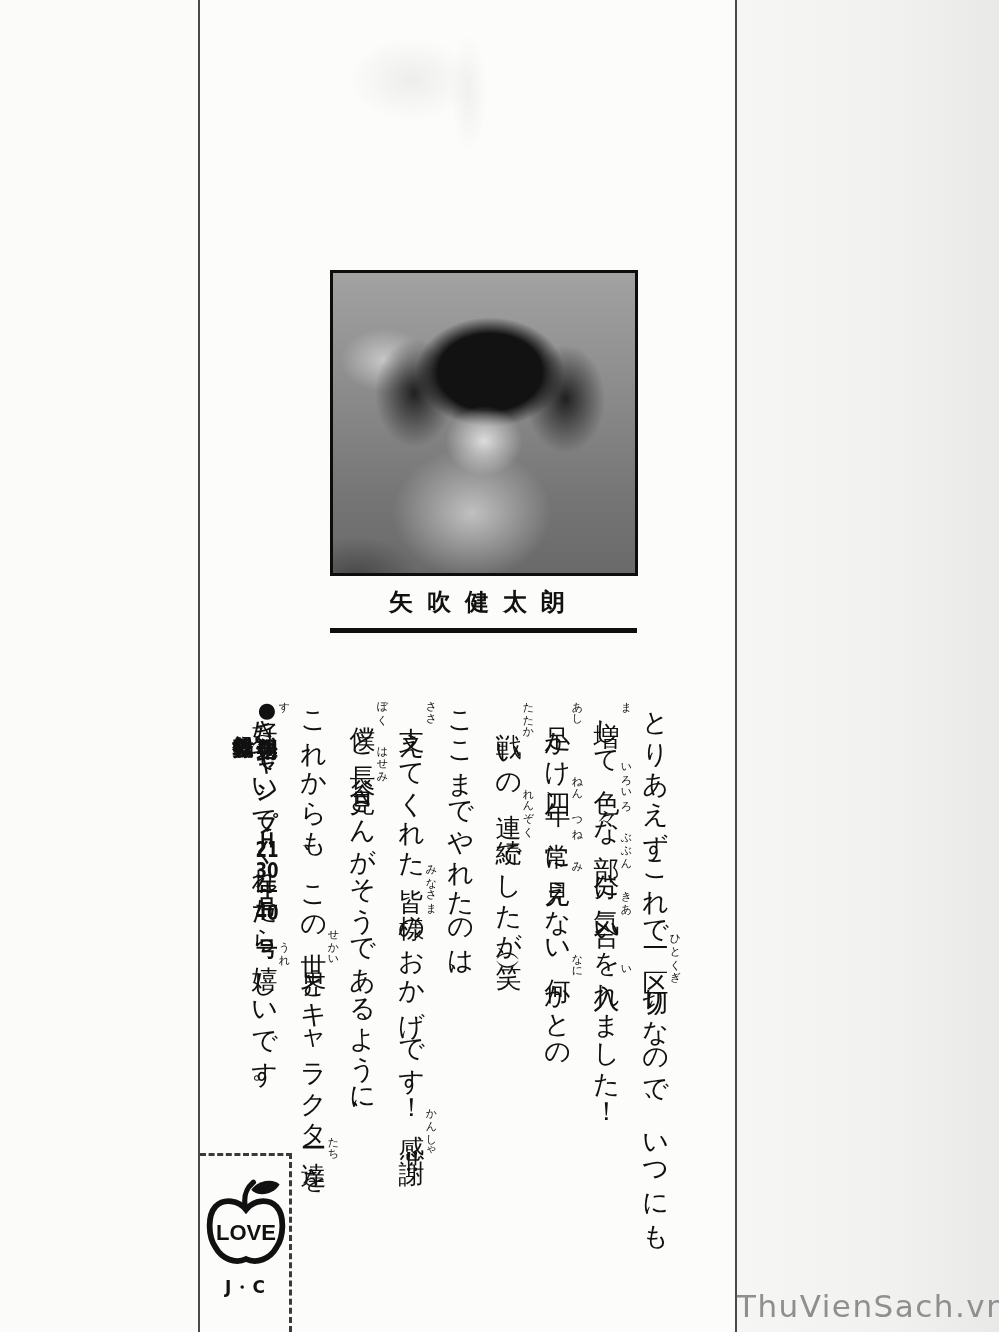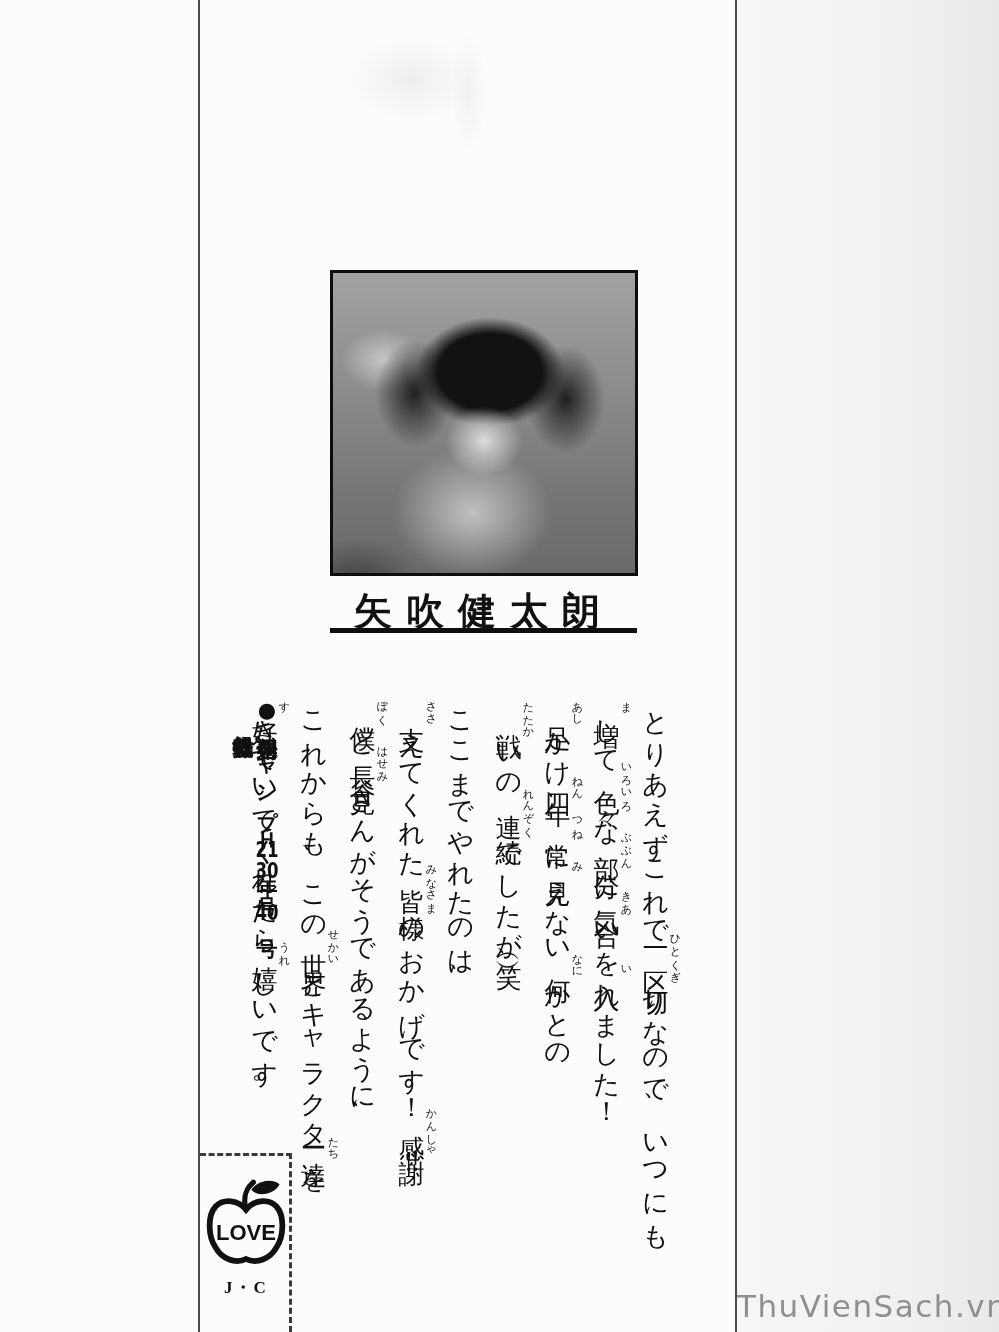--- a/index.html
+++ b/index.html
@@ -44,21 +44,21 @@
       radial-gradient(ellipse 55px 75px at 27% 40%, rgba(20,20,20,0.9) 0%, rgba(20,20,20,0) 72%),
       radial-gradient(ellipse 55px 75px at 77% 42%, rgba(20,20,20,0.9) 0%, rgba(20,20,20,0) 72%),
       radial-gradient(ellipse 62px 45px at 17% 29%, rgba(205,205,205,0.9) 0%, rgba(205,205,205,0) 70%),
       radial-gradient(ellipse 110px 90px at 46% 80%, rgba(212,212,212,0.8) 0%, rgba(212,212,212,0) 72%),
       radial-gradient(ellipse 90px 60px at 8% 102%, rgba(40,40,40,0.55) 0%, rgba(40,40,40,0) 70%),
       linear-gradient(180deg,#a2a2a2 0%,#8e8e8e 35%,#757575 75%,#6a6a6a 100%);
   }
   .author-name{
     position:absolute;left:330px;top:586px;width:308px;
     text-align:center;
-    font-size:38px;font-weight:bold;letter-spacing:14px;
+    font-size:24px;font-weight:bold;letter-spacing:14px;
     white-space:nowrap;
   }
   .author-underline{
     position:absolute;left:330px;top:628px;width:307px;height:5px;
     background:#0f0f0f;
   }
   .comment{
     position:absolute;top:694px;right:318px;
     writing-mode:vertical-rl;
     font-family:"DejaVu Serif",serif;
@@ -79,21 +79,21 @@
     position:absolute;left:200px;top:1153px;width:92px;height:179px;
     border-top:3px dashed #3a3a3a;
     border-right:3px dashed #3a3a3a;
     box-sizing:border-box;
   }
   .apple{
     position:absolute;left:204px;top:1178px;width:84px;height:100px;
   }
   .jc{
     position:absolute;left:204px;top:1276px;width:84px;
-    text-align:center;font-size:17px;font-weight:bold;letter-spacing:2px;font-family:Liberation Serif, serif;
+    text-align:center;font-size:17px;font-weight:bold;letter-spacing:2px;
   }
   .watermark{
     position:absolute;left:737px;top:1288px;
     font-family:"DejaVu Sans",sans-serif;
     font-size:31px;letter-spacing:1.5px;
     color:#8f8f8f;white-space:nowrap;
   }
 </style>
 </head>
 <body>

